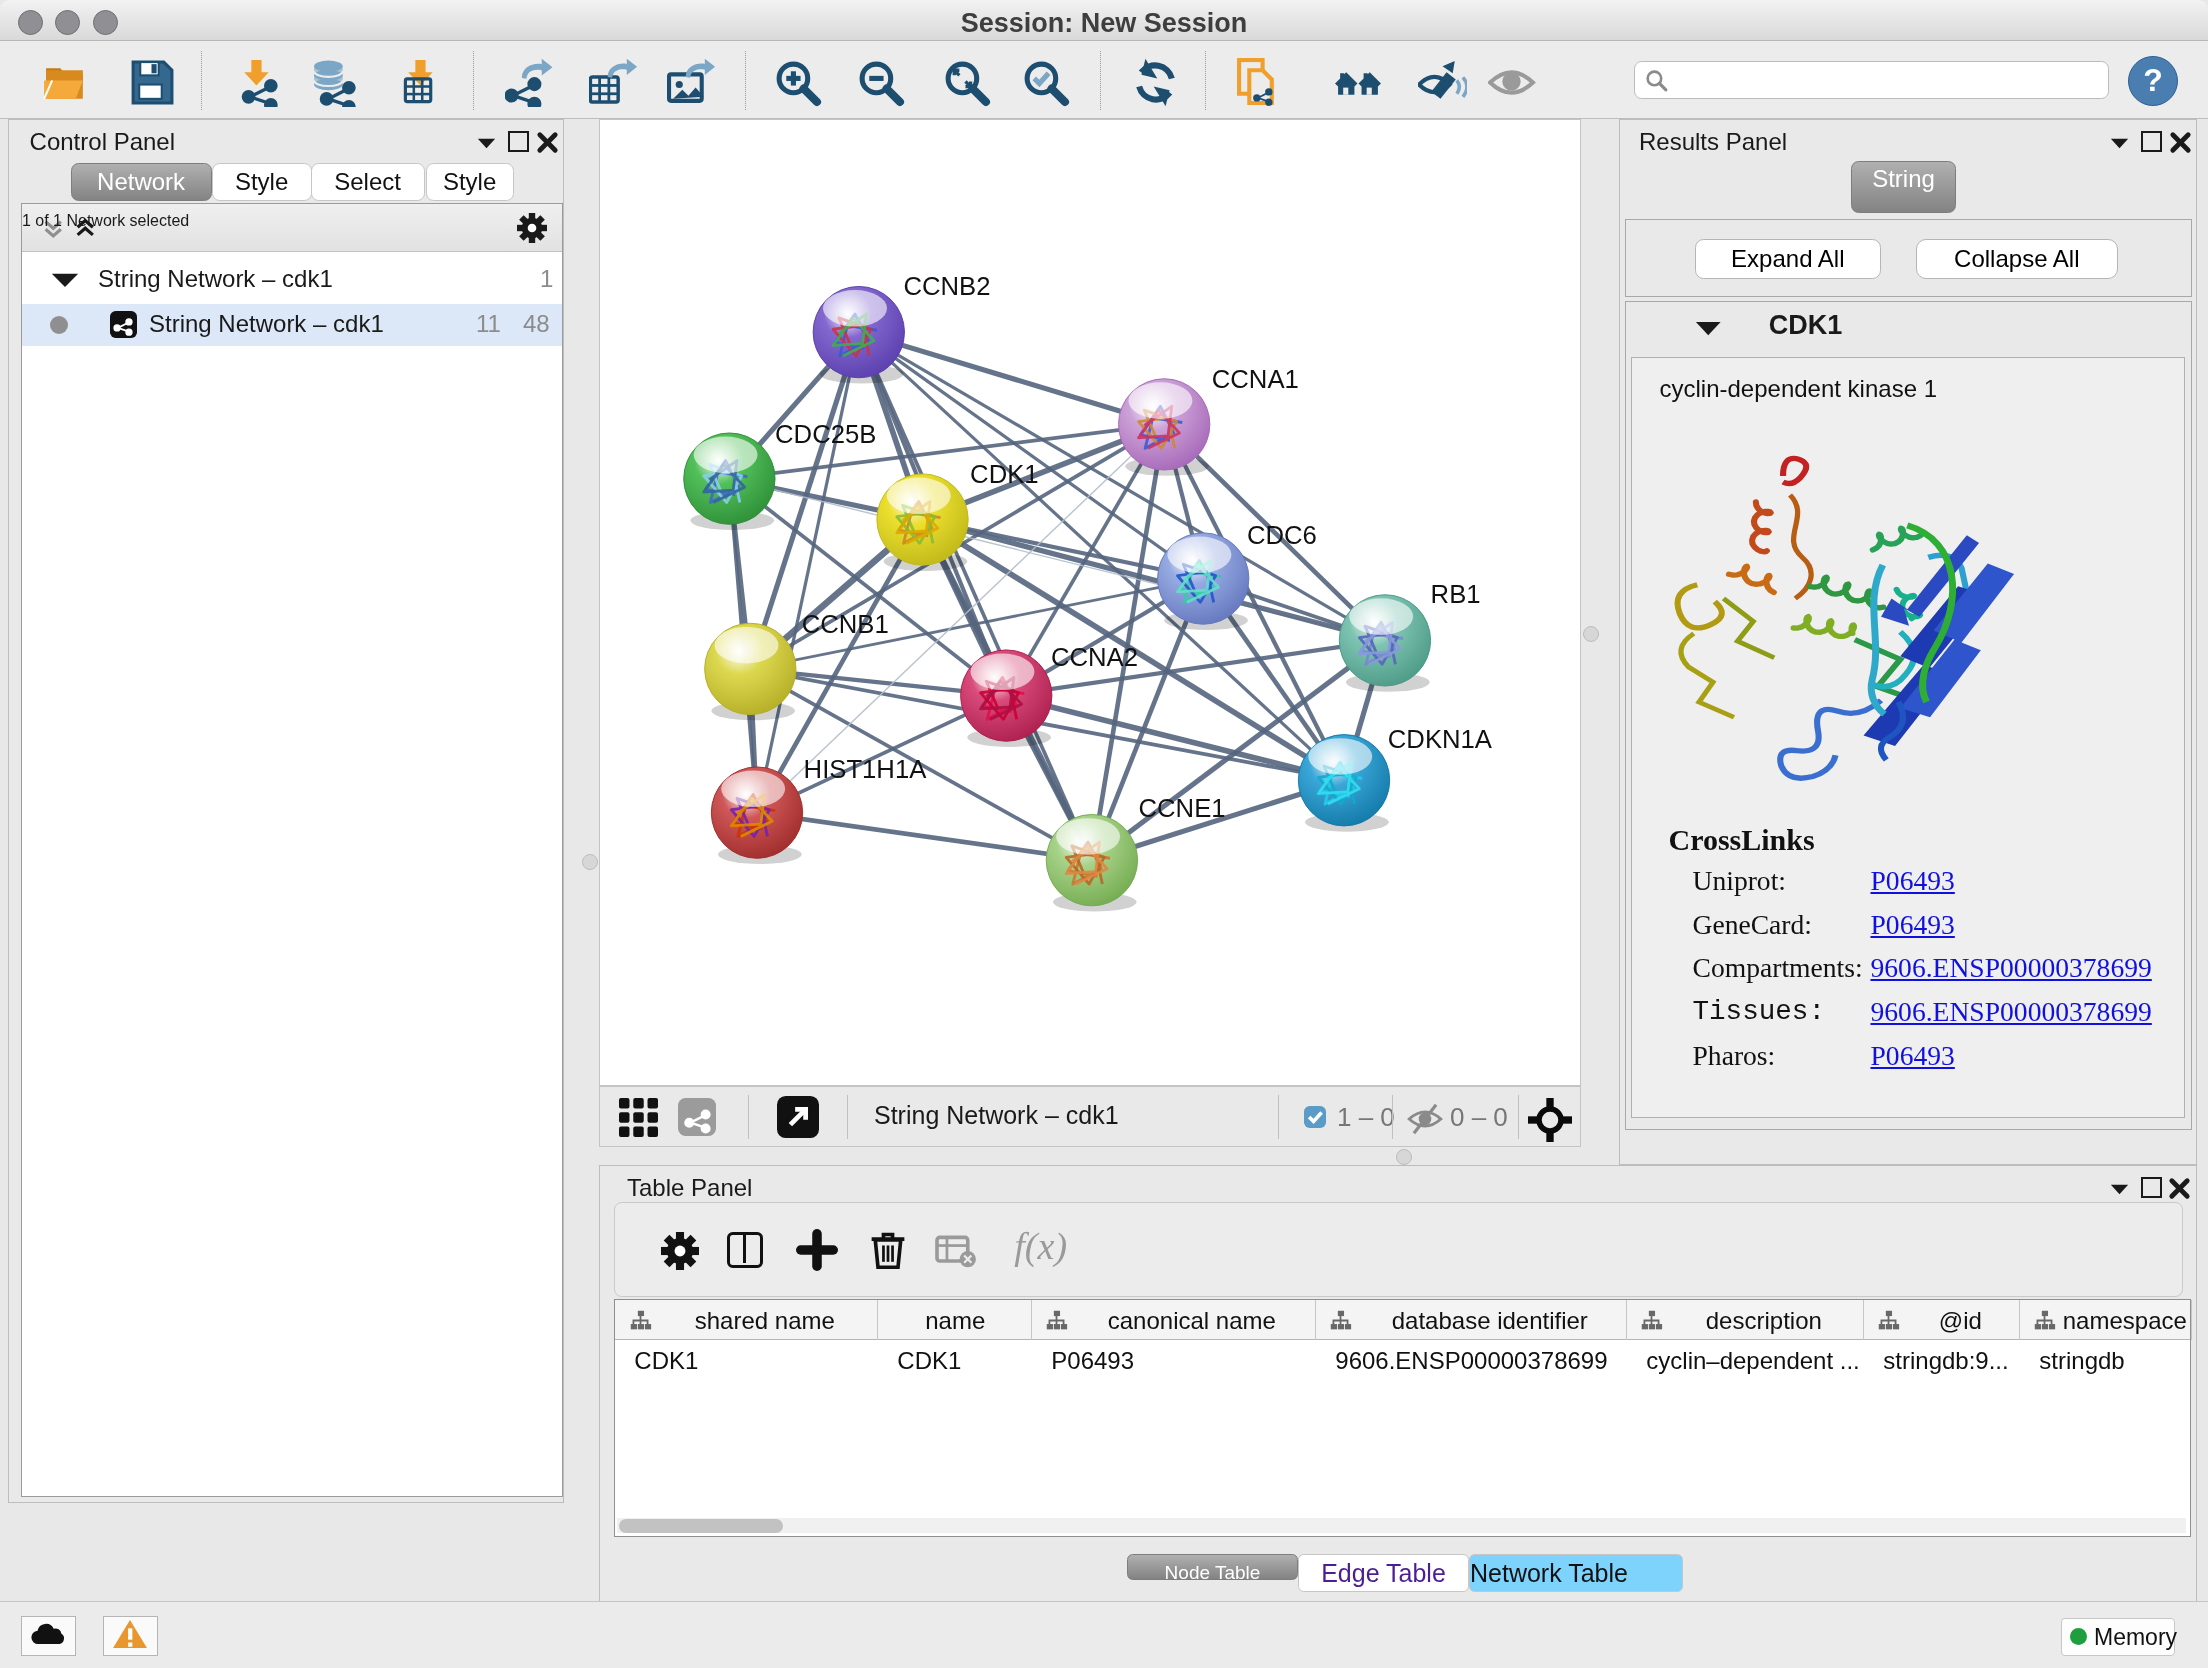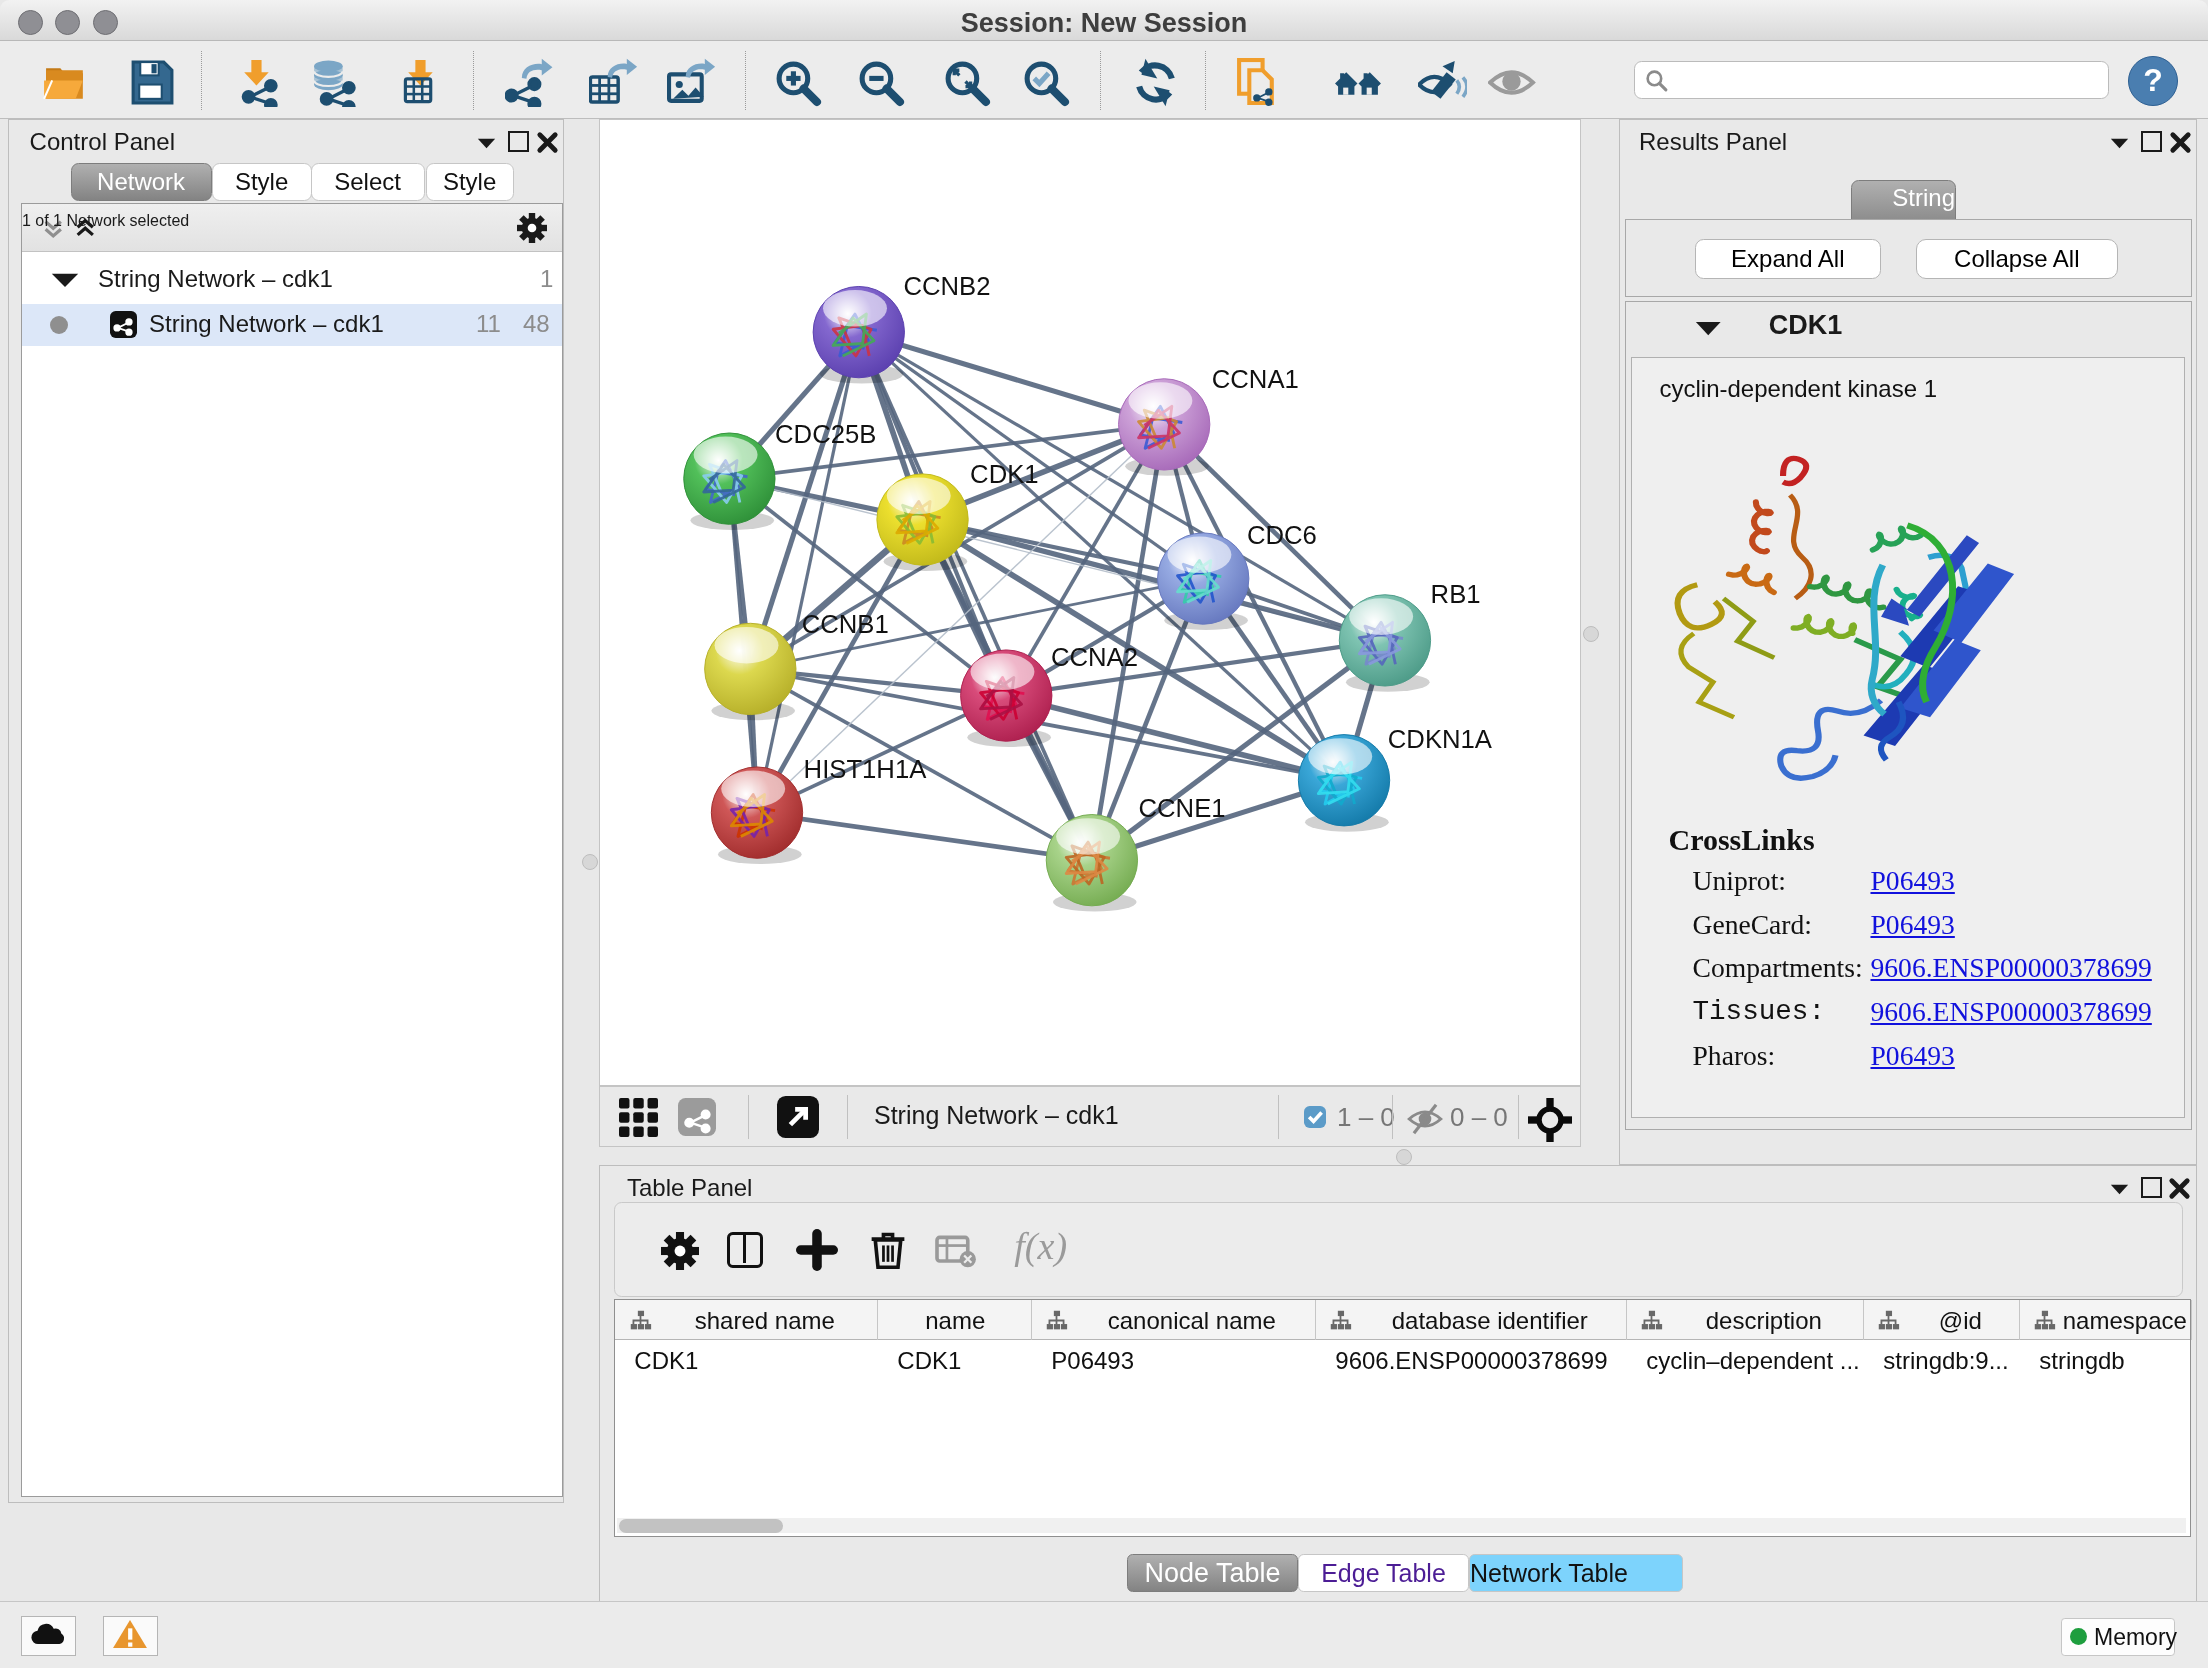--- a/index.html
+++ b/index.html
@@ -479,21 +479,21 @@
     <svg width="25" height="25" viewBox="0 0 26 26" style="position:absolute;left:487px;top:11.4px">
       <path d="M4 8 h18 l-9 10 z" fill="#1a1a1a"></path>
     </svg>
     <div style="position:absolute;left:521px;top:11.4px;width:17px;height:17px;border:2.9px solid #1a1a1a"></div>
     <svg width="25" height="25" viewBox="0 0 26 26" style="position:absolute;left:548px;top:9.5px">
       <g stroke="#1a1a1a" stroke-width="5" stroke-linecap="round">
         <line x1="5" y1="5" x2="21" y2="21"></line>
         <line x1="21" y1="5" x2="5" y2="21"></line>
       </g>
     </svg>
-    <div style="position:absolute;left:231px;top:60px;width:105px;height:52px;background:linear-gradient(#b0b0b0,#838383);border:1px solid #7d7d7d;border-radius:7.6px;color:#fff;font-size:24px;text-align:right;line-height:34px;box-sizing:border-box">String</div>
+    <div style="position:absolute;left:231px;top:41px;width:105px;height:52px;background:linear-gradient(#b0b0b0,#838383);border:1px solid #7d7d7d;border-radius:7.6px;color:#fff;font-size:24px;text-align:center;line-height:34px;box-sizing:border-box">String</div>
     <div style="position:absolute;left:4.8px;top:99px;width:567px;height:78px;border:1px solid #a8a8a8;background:#e9e9e9;box-sizing:border-box">
       <div style="position:absolute;left:69px;top:19px;width:186px;height:40px;background:#fff;border:1px solid #b5b5b5;border-radius:8.6px;font-size:24px;text-align:center;line-height:38px;box-sizing:border-box">Expand All</div>
       <div style="position:absolute;left:290px;top:19px;width:202px;height:40px;background:#fff;border:1px solid #b5b5b5;border-radius:10px;font-size:24px;text-align:center;line-height:38px;box-sizing:border-box">Collapse All</div>
     </div>
     <div style="position:absolute;left:4.8px;top:181px;width:567px;height:829px;border:1px solid #a8a8a8;background:#e9e9e9;box-sizing:border-box">
       <svg width="28.5" height="21" viewBox="0 0 30 22" style="position:absolute;left:68px;top:17px">
         <path d="M2 3 h26 l-13 14 z" fill="#1a1a1a"></path>
       </svg>
       <div style="position:absolute;left:143px;top:7.6px;font-size:27px;font-weight:bold;color:#1a1a1a">CDK1</div>
       <div style="position:absolute;left:5.7px;top:55px;width:554px;height:761px;border:1px solid #b0b0b0;background:#efefef;box-sizing:border-box">
@@ -675,21 +675,21 @@
       <div style="position:absolute;left:19px;top:47px;font-size:24px;color:#111;white-space:nowrap">CDK1</div>
       <div style="position:absolute;left:282px;top:47px;font-size:24px;color:#111;white-space:nowrap">CDK1</div>
       <div style="position:absolute;left:436px;top:47px;font-size:24px;color:#111;white-space:nowrap">P06493</div>
       <div style="position:absolute;left:720px;top:47px;font-size:24px;color:#111;white-space:nowrap">9606.ENSP00000378699</div>
       <div style="position:absolute;left:1031px;top:47px;font-size:24px;color:#111;white-space:nowrap">cyclin–dependent ...</div>
       <div style="position:absolute;left:1268px;top:47px;font-size:24px;color:#111;white-space:nowrap">stringdb:9...</div>
       <div style="position:absolute;left:1424px;top:47px;font-size:24px;color:#111;white-space:nowrap">stringdb</div>
       <div style="position:absolute;left:1.9px;bottom:2.9px;width:1569px;height:15px;background:#f0f0f0"></div>
       <div style="position:absolute;left:3.8px;bottom:2.9px;width:164px;height:14.3px;background:#c2c2c2;border-radius:7.6px"></div>
     </div>
-    <div style="position:absolute;left:527px;top:388px;width:171px;height:38px;background:linear-gradient(#b0b0b0,#838383);color:#fff;border:1px solid #7d7d7d;box-sizing:border-box;border-radius:5.7px;text-align:center;line-height:36px;font-size:27px">Node Table</div>
+    <div style="position:absolute;left:527px;top:388px;width:171px;height:26px;background:linear-gradient(#b0b0b0,#838383);color:#fff;border:1px solid #7d7d7d;box-sizing:border-box;border-radius:5.7px;text-align:center;line-height:36px;font-size:19px">Node Table</div>
     <div style="position:absolute;left:698px;top:388px;width:171px;height:38px;background:#fff;color:#4c1d95;border:1px solid #c6c6c6;box-sizing:border-box;border-radius:5.7px;text-align:center;line-height:36px;font-size:25px">Edge Table</div>
     <div style="position:absolute;left:869px;top:388px;width:214px;height:38px;background:#7dd3fc;color:#111;border:1px solid #c6c6c6;box-sizing:border-box;border-radius:5.7px;text-align:left;line-height:36px;font-size:25px">Network Table</div>
   </div>
 <div style="position:absolute;left:0;top:1601px;width:2208px;height:68px;background:#ebebeb;border-top:1px solid #c6c6c6">
     <div style="position:absolute;left:21px;top:14.3px;width:55px;height:40px;background:#fafafa;border:1.9px solid #b5b5b5;box-sizing:border-box">
       <svg width="38" height="27" viewBox="0 0 40 28" style="position:absolute;left:6.7px;top:3.8px">
         <path d="M10 24 a7 7 0 0 1 -1 -14 a9 9 0 0 1 17 -2 a6 6 0 0 1 8 5 a6 6 0 0 1 -2 11 z" fill="#111"></path>
       </svg>
     </div>
     <div style="position:absolute;left:103px;top:14.3px;width:55px;height:40px;background:#fafafa;border:1.9px solid #b5b5b5;box-sizing:border-box">

